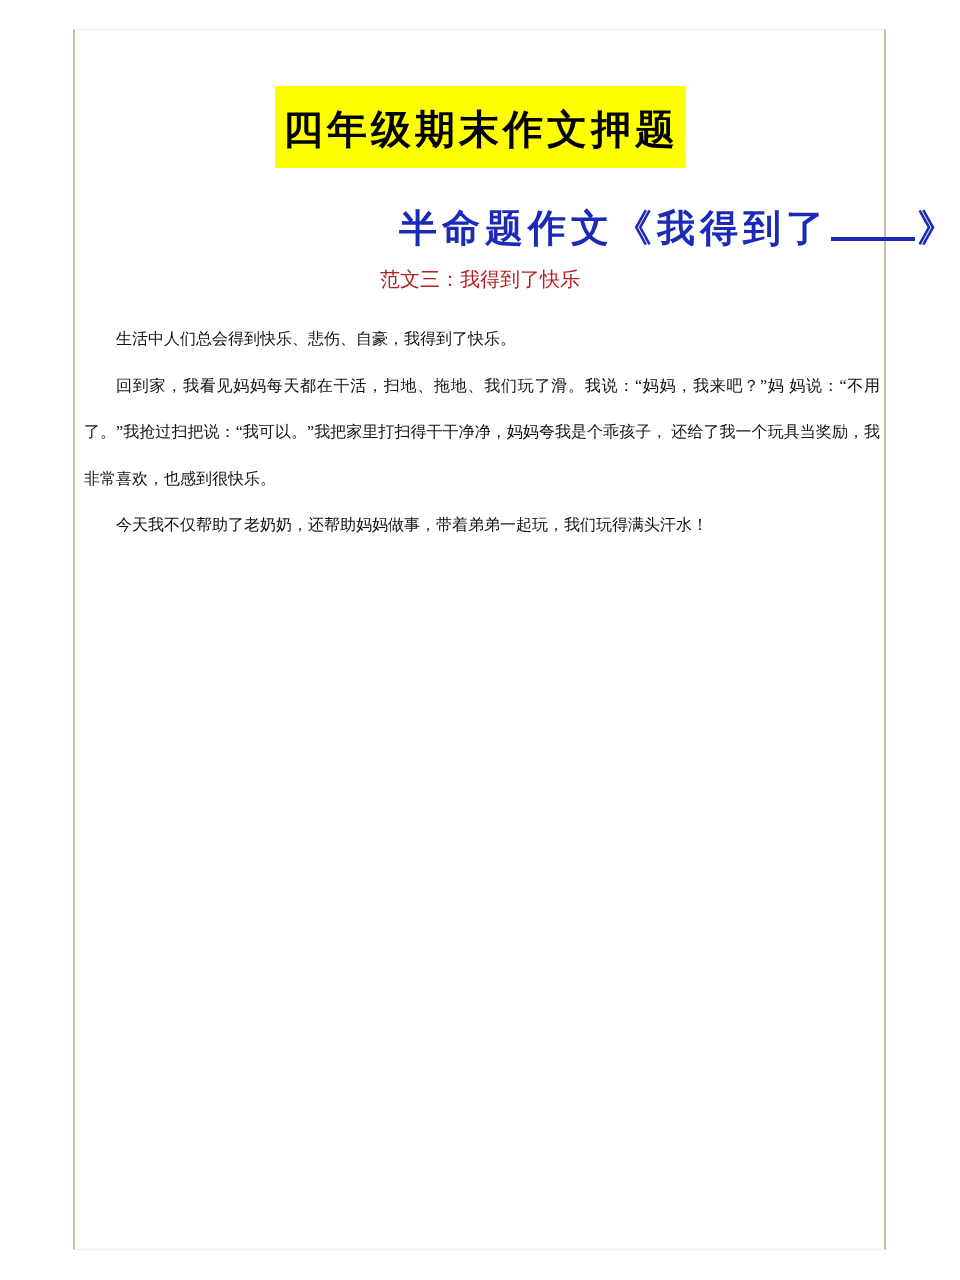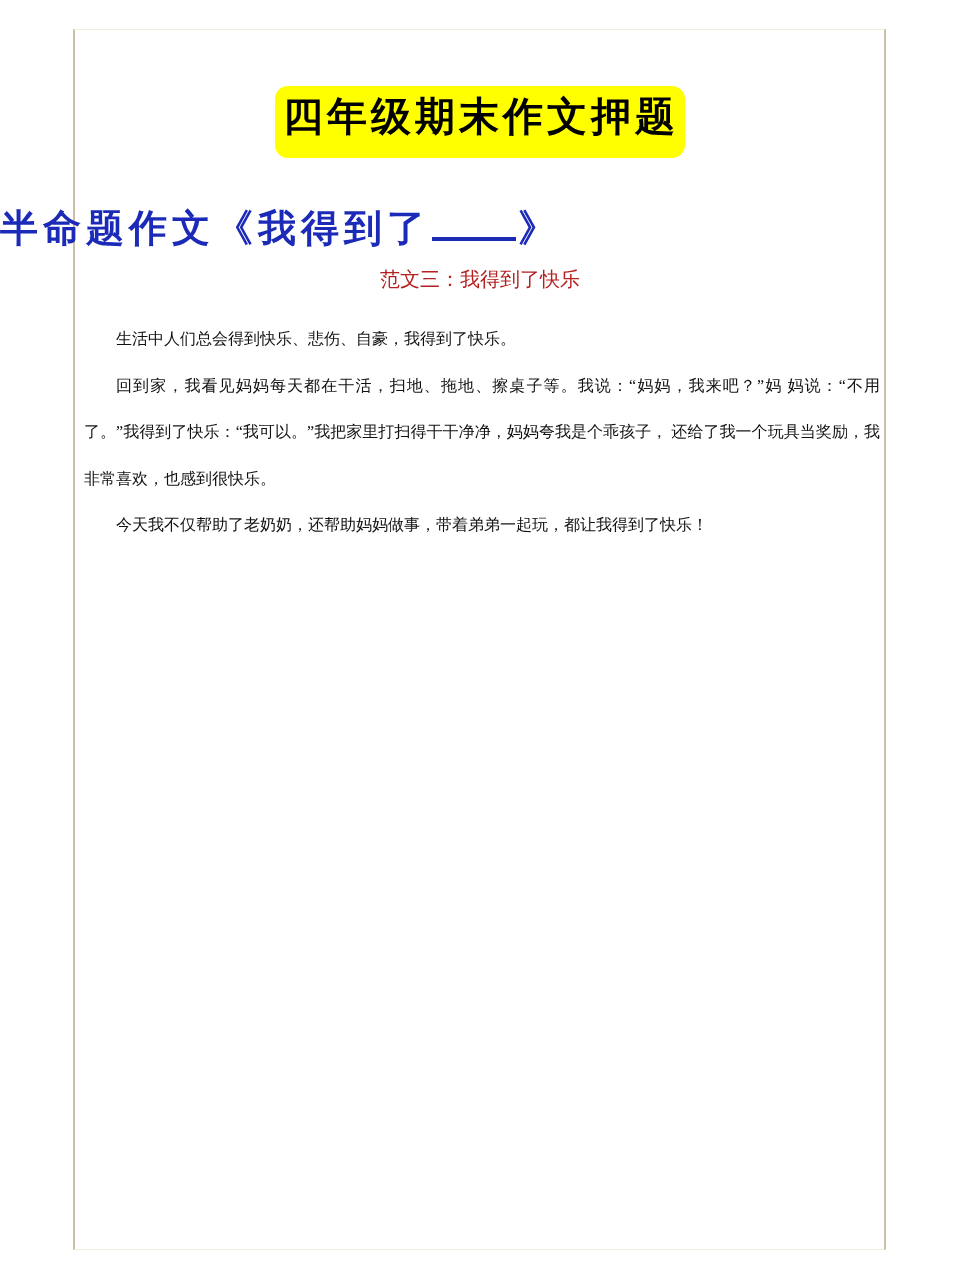--- a/index.html
+++ b/index.html
@@ -6,25 +6,25 @@
     body { width: 960px; height: 1280px; position: relative; overflow: hidden; }
     .page-frame {
       position: absolute; left: 73px; top: 29px; width: 813px; height: 1221px;
       border-left: 2px solid #cdbfa7; border-right: 2px solid #cdbfa7;
       border-top: 1px solid #f1ebdd; border-bottom: 1px solid #f1ebdd;
       box-sizing: border-box;
     }
     .main-title-wrap { position: absolute; left: 0; right: 0; top: 86px; text-align: center; }
     .main-title {
       display: inline-block; background: #ffff00; color: #000;
-      font-family: Liberation Mono, monospace; font-weight: bold; font-size: 40px;
-      letter-spacing: 4px; padding: 8px 6px 12px 8px; line-height: 52px; border-radius: 13px;
+      font-family: Liberation Serif, serif; font-weight: bold; font-size: 40px;
+      letter-spacing: 4px; padding: 18px 6px 12px 8px; line-height: 52px;
     }
     .subtitle {
-      position: absolute; left: 0; right: 0; top: 200px; text-align: left;
+      position: absolute; left: 0; right: 0; top: 200px; text-align: right;
       color: #1c2ab8; font-family: "DejaVu Serif", serif; font-weight: bold;
       font-size: 38px; letter-spacing: 5px; line-height: 56px;
     }
     .subtitle .blank { display: inline-block; width: 84px; border-bottom: 4px solid #1c2ab8; height: 34px; vertical-align: baseline; margin: 0 2px; }
     .essay-heading {
       position: absolute; left: 0; right: 0; top: 264px; text-align: center;
       color: #b52020; font-family: "DejaVu Sans", sans-serif; font-size: 20px; line-height: 30px;
     }
     .essay-body {
       position: absolute; left: 84px; top: 316px; width: 796px;
@@ -43,15 +43,15 @@
 </div>
 
 <div class="subtitle">
   <span>半命题作文《我得到了</span><span class="blank"></span><span>》</span>
 </div>
 
 <div class="essay-heading">范文三：我得到了快乐</div>
 
 <div class="essay-body">
   <p>生活中人们总会得到快乐、悲伤、自豪，我得到了快乐。</p>
-  <p>回到家，我看见妈妈每天都在干活，扫地、拖地、擦桌子等。我说：“妈妈，我来吧？”妈 妈说：“不用了。”我得到了快乐：“我可以。”我把家里打扫得干干净净，妈妈夸我是个乖孩子， 还给了我一个玩具当奖励，我非常喜欢，也感到很快乐。</p>
-  <p>今天我不仅帮助了老奶奶，还帮助妈妈做事，带着弟弟一起玩，都让我得到了快乐！</p>
+  <p>回到家，我看见妈妈每天都在干活，扫地、拖地、我们玩了滑。我说：“妈妈，我来吧？”妈 妈说：“不用了。”我抢过扫把说：“我可以。”我把家里打扫得干干净净，妈妈夸我是个乖孩子， 还给了我一个玩具当奖励，我非常喜欢，也感到很快乐。</p>
+  <p>今天我不仅帮助了老奶奶，还帮助妈妈做事，带着弟弟一起玩，我们玩得满头汗水！</p>
 </div>
 
 </body></html>

